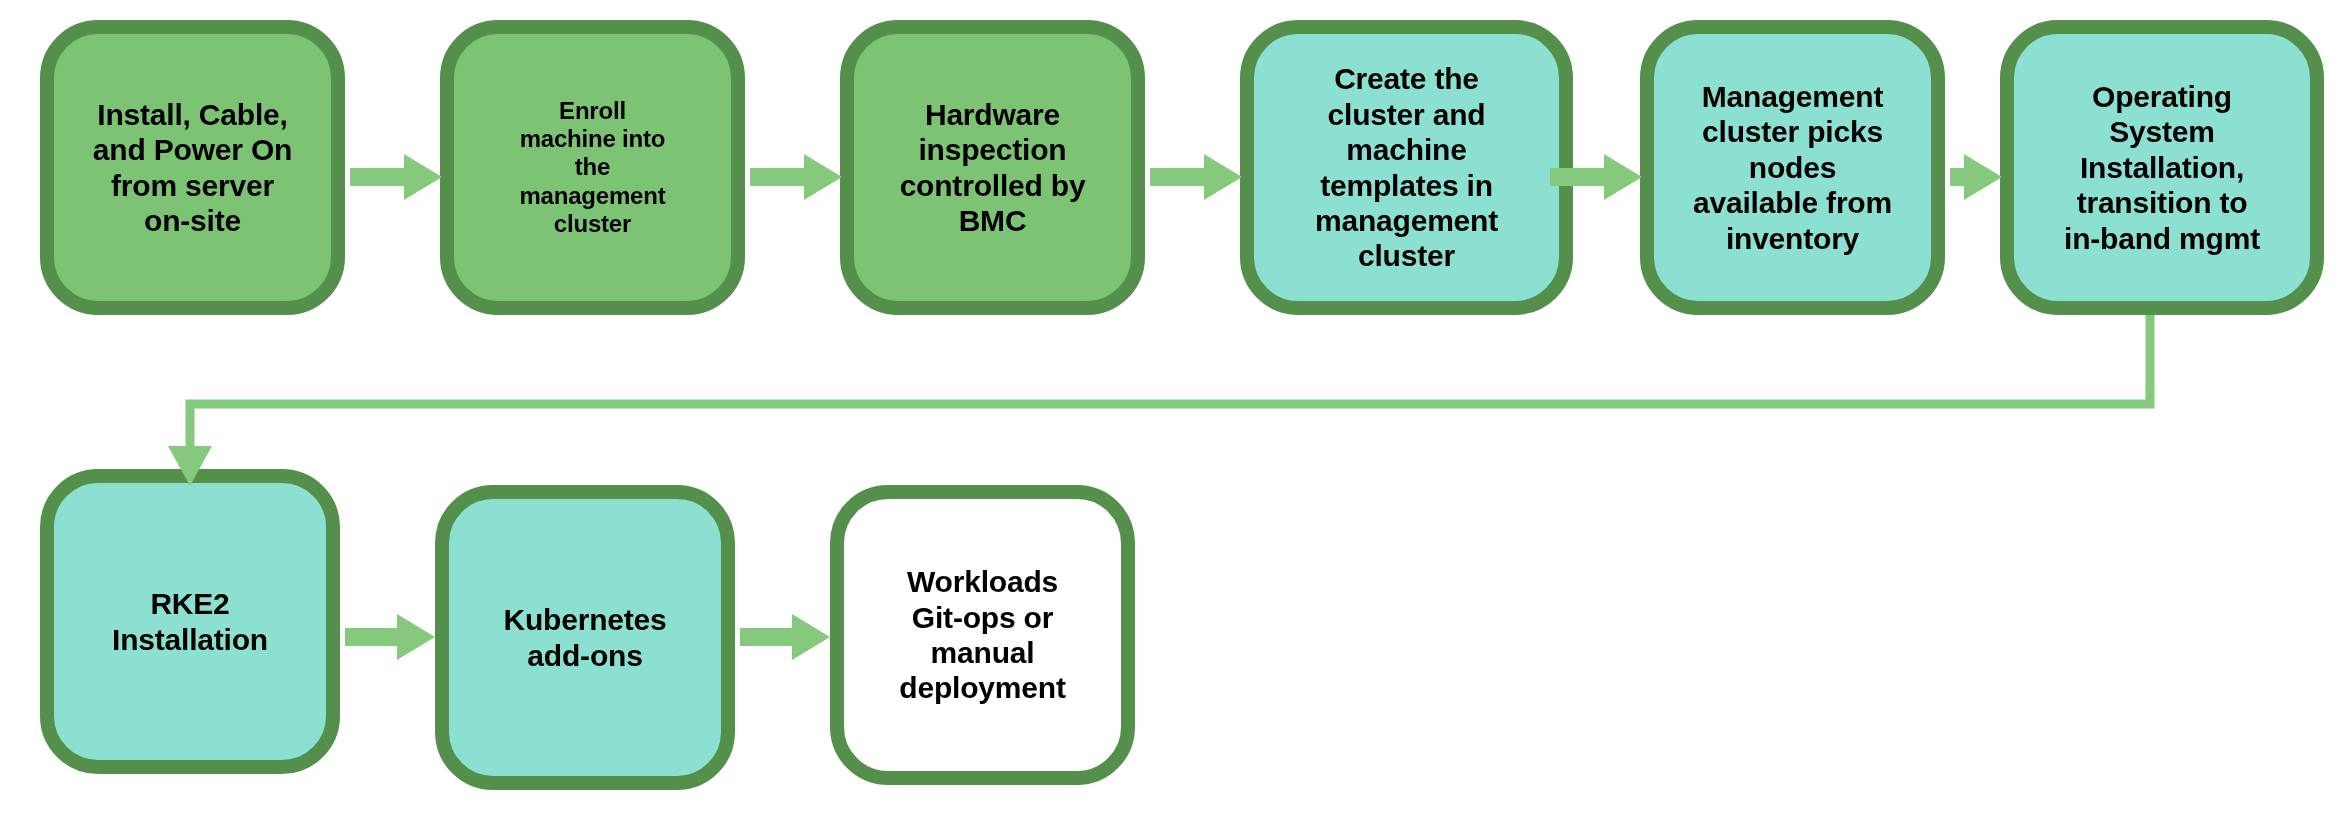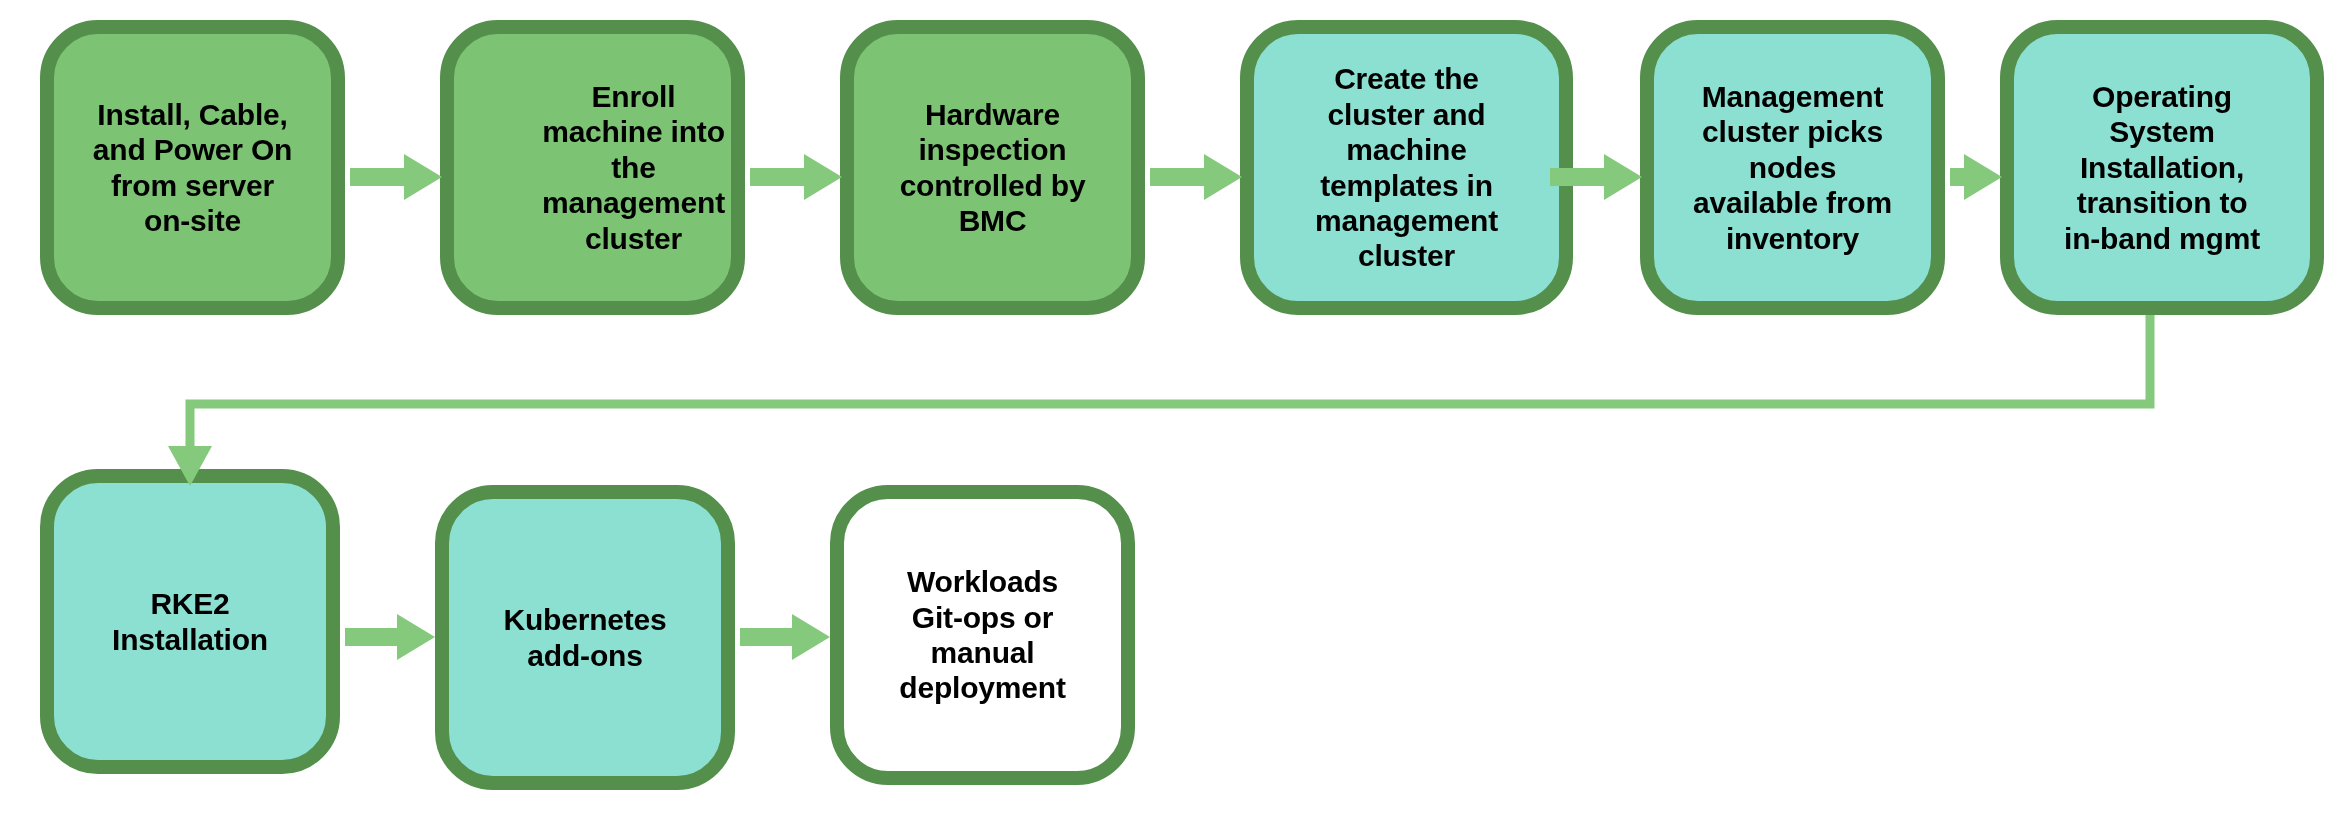--- a/index.html
+++ b/index.html
@@ -59,21 +59,21 @@
 
 <div id="canvas">
 
   <div class="node fill-green" style="left:40px; top:20px; width:305px; height:295px; border-width:14px; border-radius:58px; font-size:30px;">
     <span class="label">Install, Cable,
 and Power On
 from server
 on-site</span>
   </div>
 
-  <div class="node fill-green" style="left:440px; top:20px; width:305px; height:295px; border-width:14px; border-radius:58px; font-size:30px;justify-content:flex-end;">
+  <div class="node fill-green" style="left:440px; top:20px; width:305px; height:295px; border-width:14px; border-radius:58px; font-size:24px;">
     <span class="label">Enroll
 machine into
 the
 management
 cluster</span>
   </div>
 
   <div class="node fill-green" style="left:840px; top:20px; width:305px; height:295px; border-width:14px; border-radius:58px; font-size:30px;">
     <span class="label">Hardware
 inspection

